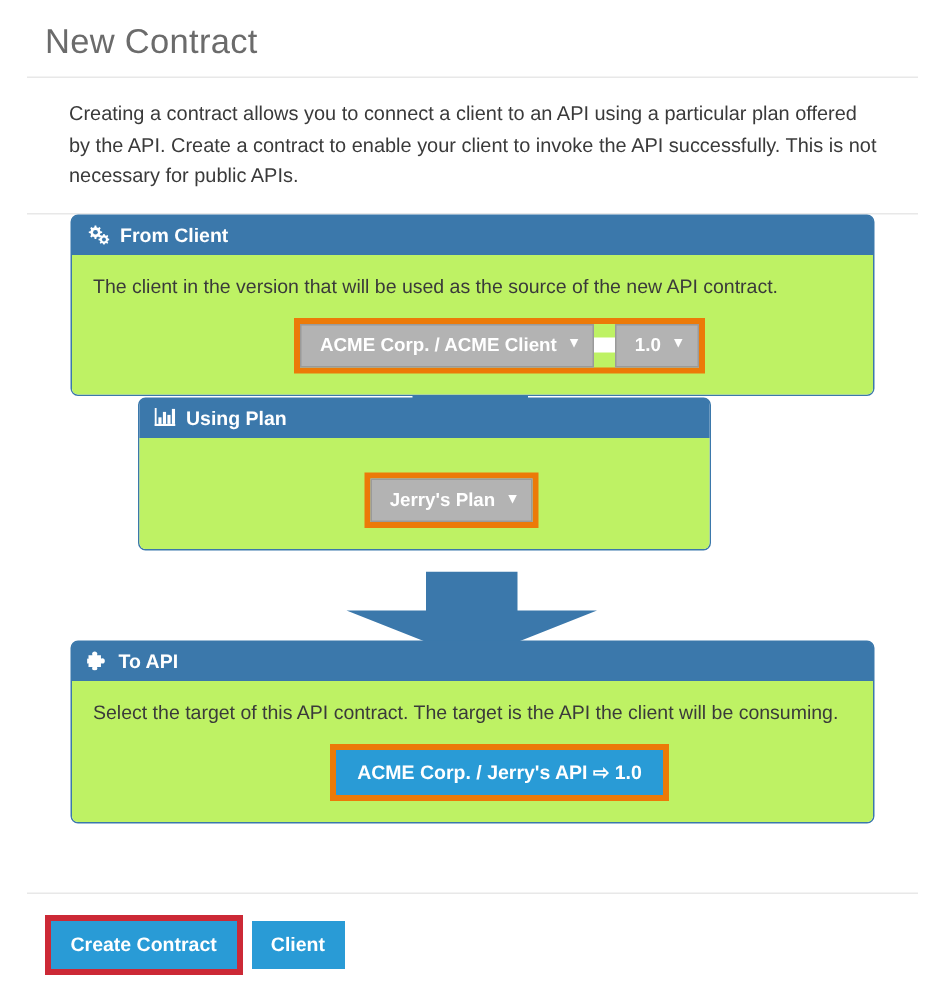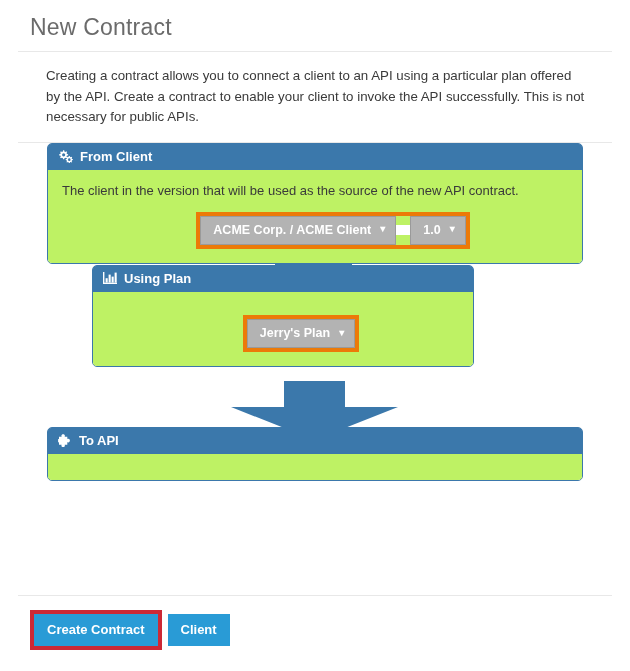--- a/index.html
+++ b/index.html
@@ -284,20 +284,26 @@
   <div class="panel" style="left:29px; top:284px; width:536px;">
     <div class="panel-head">
       <span class="ic">
         <svg width="14" height="13" viewBox="0 0 14 13">
           <path fill="#ffffff" d="M5.1 0.3 C6.2 0.3 6.9 1.0 6.9 1.8 C6.9 2.2 6.7 2.5 6.7 2.8 L9.3 2.8 L9.3 5.0 C9.6 5.0 9.9 4.8 10.3 4.8 C11.2 4.8 11.9 5.5 11.9 6.6 C11.9 7.7 11.2 8.4 10.3 8.4 C9.9 8.4 9.6 8.2 9.3 8.2 L9.3 10.7 L6.7 10.7 C6.7 11.0 6.9 11.3 6.9 11.7 C6.9 12.5 6.2 13.0 5.1 13.0 C4.1 13.0 3.4 12.5 3.4 11.7 C3.4 11.3 3.6 11.0 3.6 10.7 L1.0 10.7 L1.0 8.2 C0.7 8.2 0.4 8.4 0.1 8.4 L0.1 5.0 C0.4 5.0 0.7 5.2 1.0 5.2 L1.0 2.8 L3.6 2.8 C3.6 2.5 3.4 2.2 3.4 1.8 C3.4 1.0 4.1 0.3 5.1 0.3 Z"></path>
         </svg>
       </span>
       <span>To API</span>
     </div>
     <div class="panel-body">
+      <p class="panel-desc">Select the target of this API contract. The target is the API the client will be consuming.</p>
+      <div class="control-row">
+        <span class="hl-orange">
+          <button class="btn-blue">ACME Corp. / Jerry's API ⇨ 1.0</button>
+        </span>
+      </div>
     </div>
   </div>
 
 </div>
 
 <div class="footer">
   <hr class="hr" style="margin:0;">
   <div class="btn-row" style="margin-top:14px;">
     <span class="hl-red">
       <button class="btn-primary">Create Contract</button>

